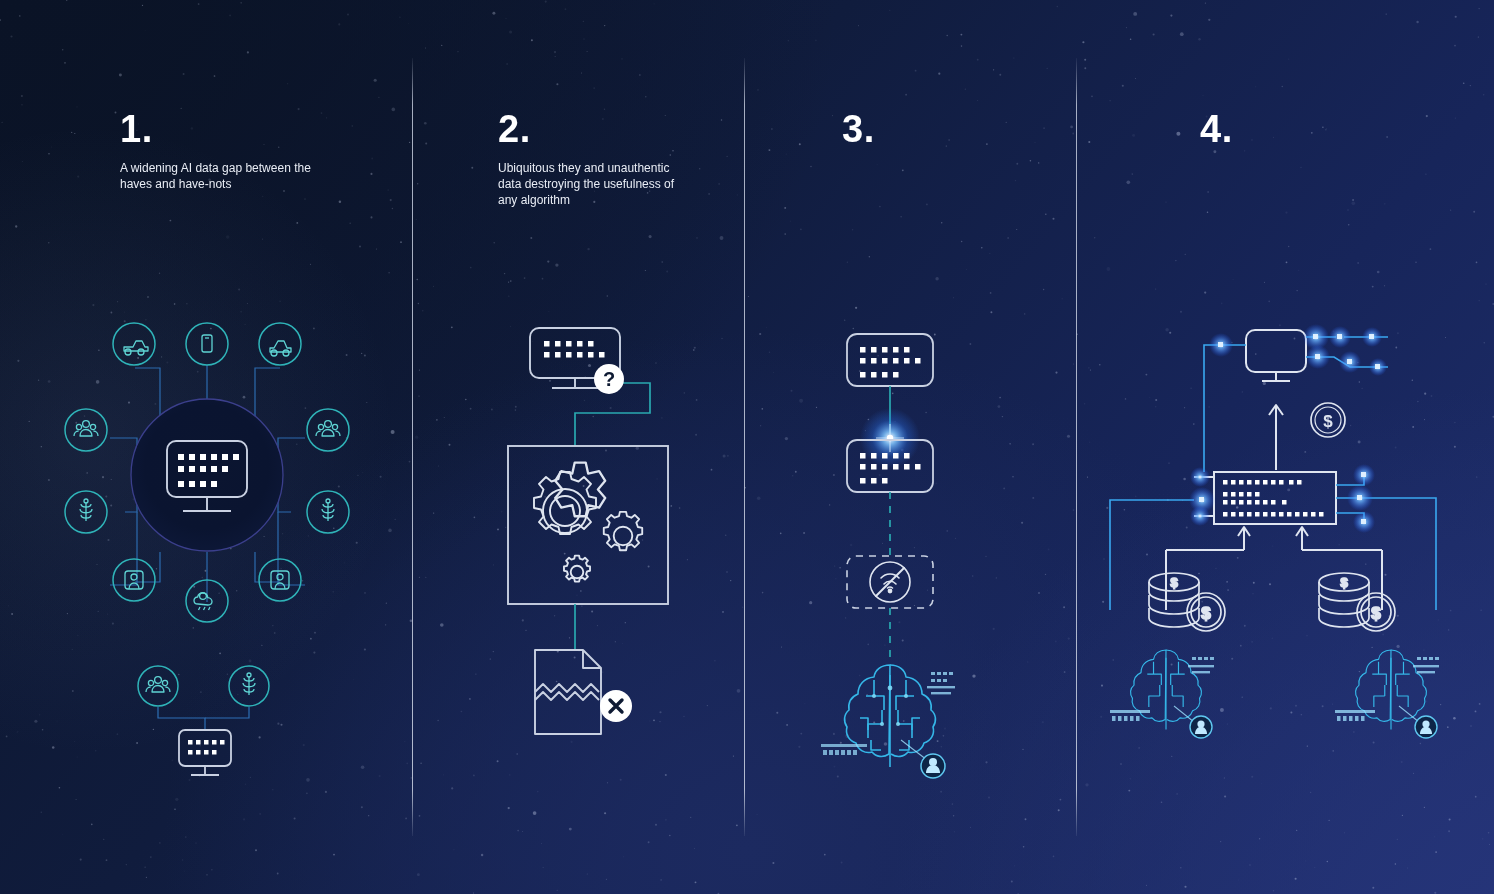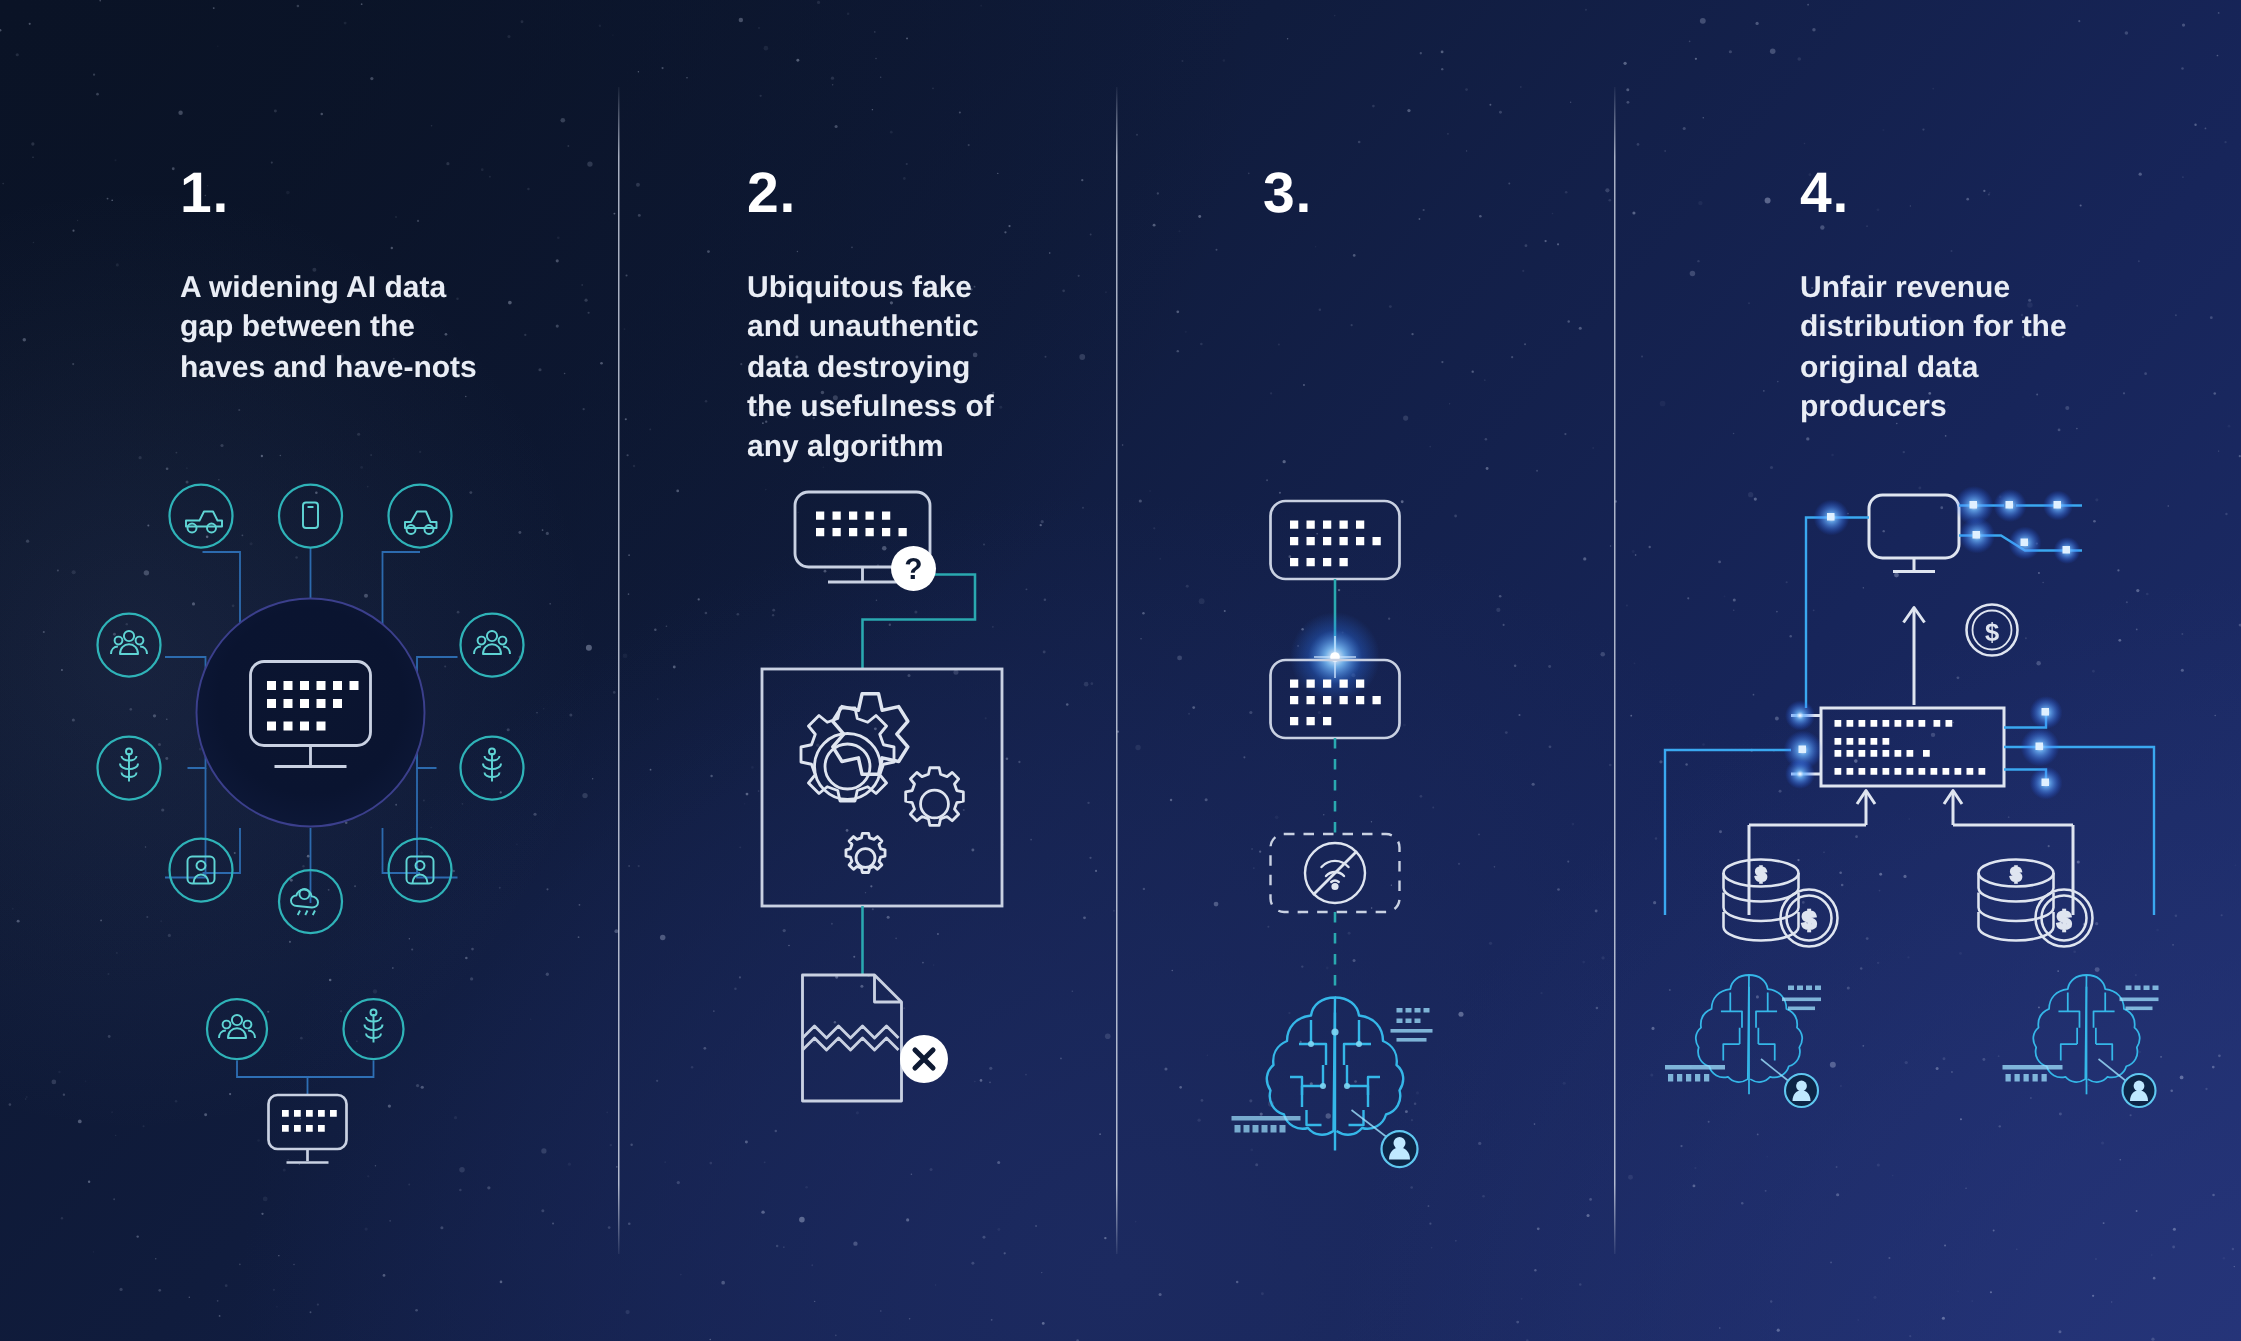--- a/index.html
+++ b/index.html
@@ -29,22 +29,22 @@
   .col-4{left:1076px;width:418px;}
   .divider{
     position:absolute;top:58px;width:1px;height:778px;
     background:linear-gradient(to bottom,rgba(205,212,228,.05) 0%,rgba(205,212,228,.80) 6%,rgba(205,212,228,.85) 94%,rgba(205,212,228,.08) 100%);
   }
   .num{
     position:absolute;color:#fff;font-size:38px;font-weight:700;
     letter-spacing:.5px;line-height:1;
   }
   .body-text{
-    position:absolute;color:#e9edf5;font-size:20px;line-height:1.32;
-    font-weight:700;width:210px;margin-top:18px;
+    position:absolute;color:#e9edf5;font-size:12px;line-height:1.32;
+    font-weight:400;width:210px;
   }
   .art{position:absolute;}
   svg{display:block;overflow:visible;}
 </style>
 </head>
 <body>
 
 <div id="stage">
 
   <svg id="stars" width="1494" height="894" viewBox="0 0 1494 894">
@@ -1122,21 +1122,21 @@
             <rect x="141" y="430" width="4.5" height="4.5"></rect>
           <rect x="149" y="430" width="4.5" height="4.5"></rect>
             <rect x="157" y="430" width="4.5" height="4.5"></rect>
         </g>
       </svg>
     </div>
   </div>
 
   <div class="col col-2">
     <div class="num" style="left:86px;top:110px">2.</div>
-    <div class="body-text" style="left:86px;top:161px;width:178px">Ubiquitous fake and unauthentic data destroying the usefulness of any algorithm</div>
+    <div class="body-text" style="left:86px;top:161px;width:178px">Ubiquitous they and unauthentic data destroying the usefulness of any algorithm</div>
 
     <div class="art" style="left:78px;top:318px">
       <svg width="230" height="420" viewBox="0 0 230 420">
         <g stroke="#c9d1e2" stroke-width="1.9" fill="none">
           <rect x="40" y="10" width="90" height="50" rx="9"></rect>
           <path d="M85 60v9 M62 70h46"></path>
         </g>
         <g fill="#ffffff">
           <rect x="54" y="23" width="5.5" height="5.5"></rect>
             <rect x="65" y="23" width="5.5" height="5.5"></rect>
@@ -1303,21 +1303,20 @@
           <circle cx="114" cy="446" r="12" fill="#0d2547" stroke="#5fc8f0" stroke-width="1.5"></circle>
           <circle cx="114" cy="442" r="4" fill="#bfe9ff"></circle>
           <path d="M107 453 c0-5 3.2-8 7-8 s7 3 7 8" fill="#bfe9ff"></path>
         </g>
       </svg>
     </div>
   </div>
 
   <div class="col col-4">
     <div class="num" style="left:124px;top:110px">4.</div>
-    <div class="body-text" style="left:124px;top:161px;width:178px">Unfair revenue distribution for the original data producers</div>
 
     <div class="art" style="left:30px;top:310px">
       <svg width="390" height="470" viewBox="0 0 390 470">
         <defs>
           <radialGradient id="nodeGlow" cx="50%" cy="50%" r="50%">
             <stop offset="0%" stop-color="#ffffff" stop-opacity="1"></stop>
             <stop offset="25%" stop-color="#6fb8ff" stop-opacity=".8"></stop>
             <stop offset="100%" stop-color="#1f5dff" stop-opacity="0"></stop>
           </radialGradient>
         </defs>

